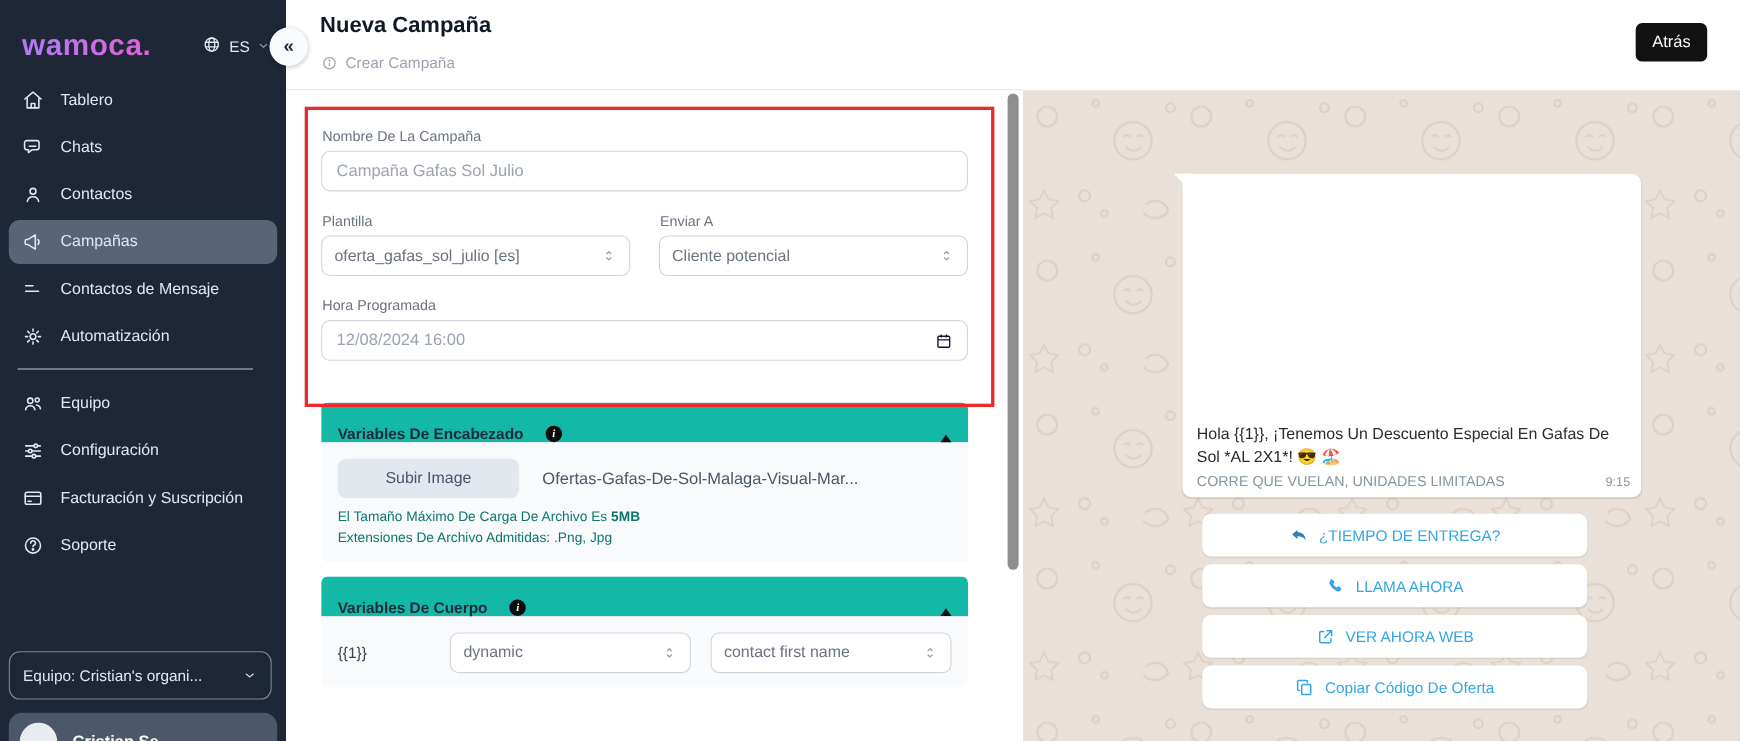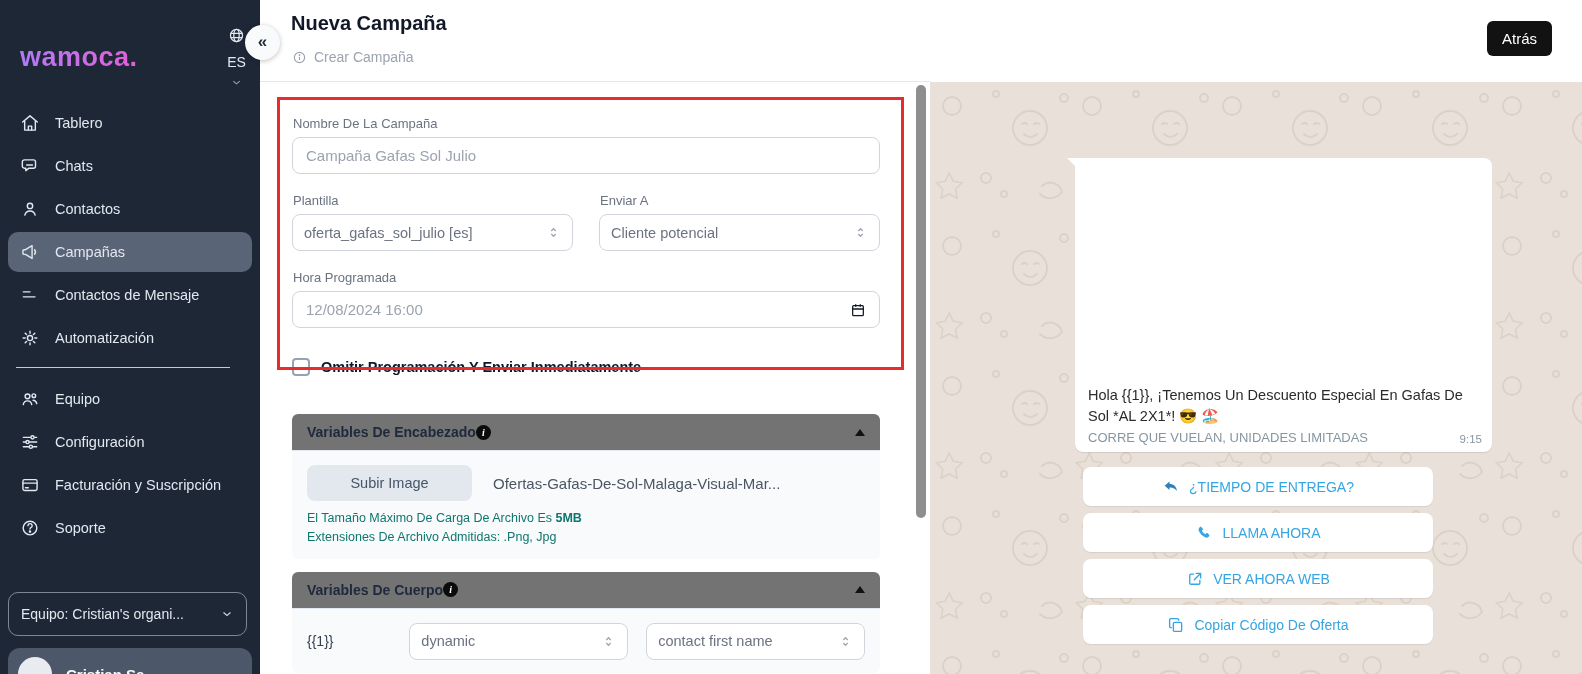--- a/index.html
+++ b/index.html
@@ -7,21 +7,21 @@
     font-family:"Liberation Sans", sans-serif; position:relative; }
 
   
   .sidebar { position:absolute; left:0; top:0; width:260px; height:674px;
     background:#1D2736; color:#E2E8F0; overflow:hidden; z-index:5; }
   .logo-row { display:flex; align-items:center; padding:26px 14px 10px 20px; }
   .logo { font-size:27px; font-weight:bold; letter-spacing:.5px;
     background:linear-gradient(90deg,#B07BF5,#E35FD8); -webkit-background-clip:text;
     background-clip:text; color:transparent; }
   .lang { display:flex; align-items:center; gap:6px; margin-left:auto; font-size:14px;
-    color:#E2E8F0; cursor:pointer;flex-direction:column; }
+    color:#E2E8F0; cursor:pointer; }
   .lang svg { width:19px; height:19px; }
   .lang .chev { width:13px; height:13px; color:#94A3B8; }
   .collapse-btn { position:absolute; left:245px; top:25px; width:35px; height:35px;
     border-radius:50%; background:#F8FAFC; border:none; color:#1F2937; font-size:17px;
     font-weight:bold; box-shadow:0 1px 5px rgba(0,0,0,.25); cursor:pointer; z-index:9;
     display:flex; align-items:center; justify-content:center; padding-bottom:2px; }
   nav { display:block; padding:4px 8px 0 8px; }
   .nav-item { display:flex; align-items:center; gap:15px; height:40px; padding:0 10px 0 12px;
     border-radius:10px; margin-bottom:3px; font-size:14.5px; color:#E2E8F0; cursor:pointer; }
   .nav-item svg { width:20px; height:20px; flex:none; color:#E2E8F0; }
@@ -66,21 +66,21 @@
   .hora-label { margin-top:19px; }
   .date-input { cursor:text; }
   .date-input .cal { margin-left:auto; width:16px; height:16px; color:#111827; }
   .check-row { display:flex; align-items:center; gap:11px; margin-top:30px; cursor:pointer; }
   .checkbox { width:18px; height:18px; border:2px solid #94A3B8; border-radius:4px;
     background:#fff; flex:none; }
   .check-label { font-size:14.5px; font-weight:600; color:#0F172A; }
 
   .var-card { margin-top:13px; border-radius:6px; overflow:hidden; }
   .var-card.first { margin-top:38px; }
-  .vc-header { height:36px; background:#737373; display:flex; align-items:center; gap:0;
+  .vc-header { height:36px; background:#14b8a6; display:flex; align-items:flex-end; gap:20px;
     padding:0 15px; cursor:pointer; }
   .vc-title { font-size:14px; font-weight:bold; color:#1E293B; }
   .info-dot { width:15px; height:15px; border-radius:50%; background:#0B0B0B; color:#fff;
     font-size:10px; font-weight:bold; display:flex; align-items:center; justify-content:center;
     font-family:"Liberation Serif", serif; font-style:italic; }
   .vc-arrow { margin-left:auto; width:0; height:0; border-left:5px solid transparent;
     border-right:5px solid transparent; border-bottom:7px solid #111; }
   .vc-body { background:#F8FAFC; padding:14px 15px 13px; border-top:1px solid #E2E8F0; }
   .upload-row { display:flex; align-items:center; gap:21px; }
   .upload-btn { height:36px; width:165px; background:#E3E8EF; border:none; border-radius:8px;
@@ -109,21 +109,21 @@
   .img-ph { height:225px; }
   .msg-text { padding:2px 13px 0; font-size:14.5px; line-height:1.45; color:#2B2B2B; }
   .msg-footer { display:flex; align-items:flex-end; padding:3px 10px 7px 13px; gap:8px; }
   .footer-text { font-size:13px; color:#8696A0; }
   .msg-time { margin-left:auto; font-size:11.5px; color:#8696A0; flex:none; }
   .wa-btn { position:relative; left:145px; width:350px; height:39px; margin-top:7px;
     background:#fff; border:none; border-radius:8px; box-shadow:0 1px 1px rgba(0,0,0,.08);
     display:flex; align-items:center; justify-content:center; gap:9px; font-size:14px;
     color:#35A5E3; cursor:pointer; font-family:inherit; }
   .wa-btn svg { width:18px; height:18px; }
-  .wa-btns { position:absolute; left:8px; top:378px; width:608px; }
+  .wa-btns { position:absolute; left:18px; top:378px; width:608px; }
 </style>
 </head>
 <body>
 
 <div class="sidebar">
   <div class="logo-row">
     <span class="logo">wamoca.</span>
     <span class="lang">
       <span><svg viewBox="0 0 24 24" width="19" height="19" fill="none" stroke="currentColor" stroke-width="1.6">
             <circle cx="12" cy="12" r="7.6"></circle>
@@ -293,24 +293,20 @@
 
   <div class="f-label hora-label">Hora Programada</div>
   <div class="f-input date-input">
     <span>12/08/2024 16:00</span>
     <svg class="cal" viewBox="0 0 24 24" fill="none" stroke="currentColor" stroke-width="1.9">
         <rect x="4" y="5.5" width="16" height="15" rx="1.5"></rect>
         <path d="M4 10.5h16M8.5 3.2v4M15.5 3.2v4"></path>
       </svg>
   </div>
 
-  <div class="check-row">
-    <span class="checkbox"></span>
-    <span class="check-label">Omitir Programación Y Enviar Inmediatamente</span>
-  </div>
 
   <div class="var-card first">
     <div class="vc-header">
       <span class="vc-title">Variables De Encabezado</span>
       <span class="info-dot">i</span>
       <span class="vc-arrow"></span>
     </div>
     <div class="vc-body">
       <div class="upload-row">
         <button class="upload-btn">Subir Image</button>

